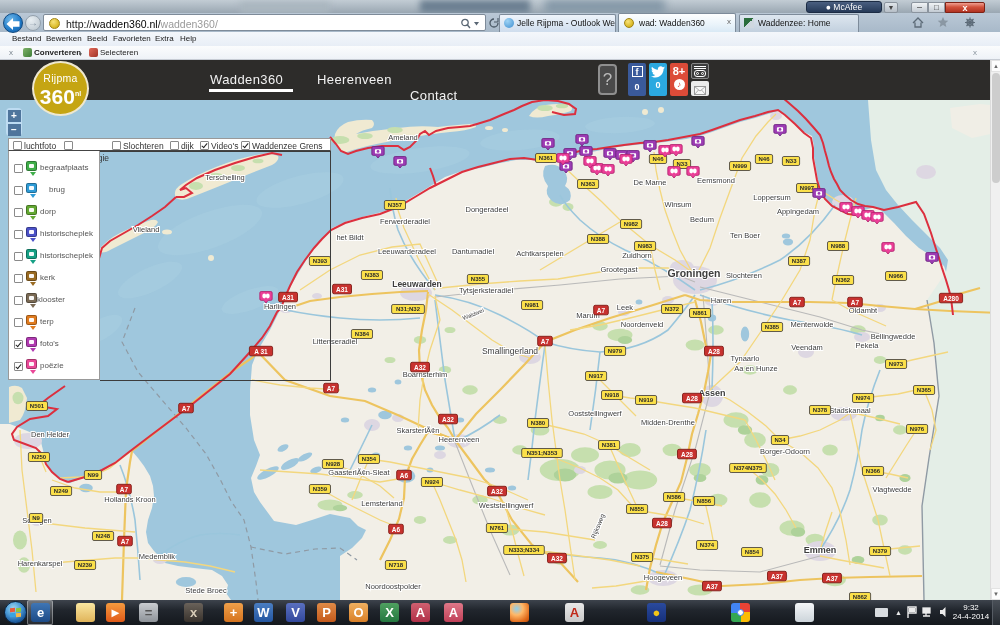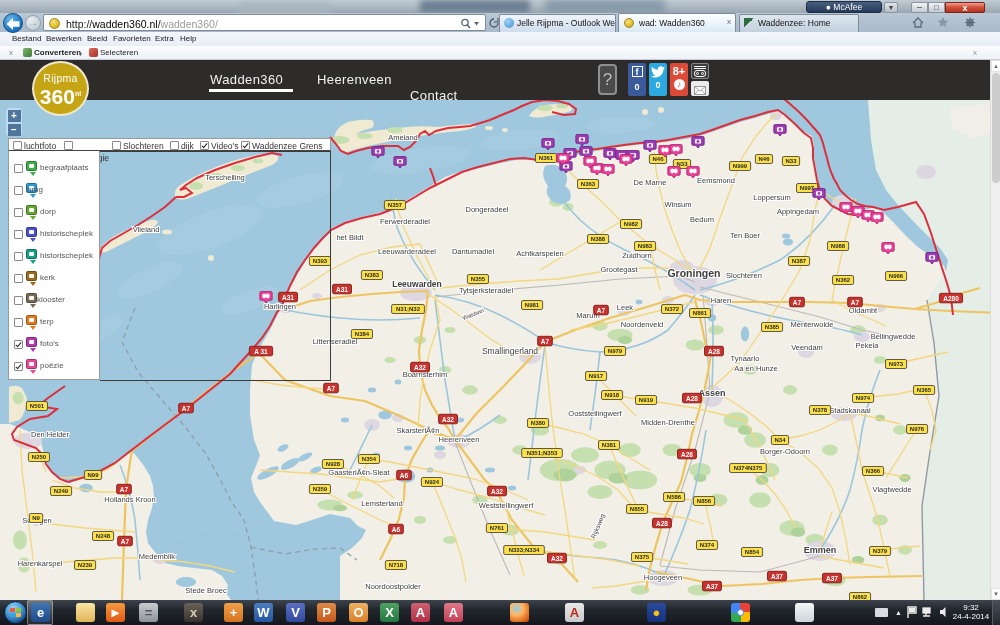--- a/index.html
+++ b/index.html
@@ -980,21 +980,21 @@
 <div id="listpanel" class="abs">
       <span class="cb" style="left:5px;top:13px"></span>
       <span class="abs" style="left:17px;top:10px;width:11px;height:10px;background:#3fae49;border-radius:2px;border:1px solid rgba(0,0,0,.3)"></span>
       <span class="abs" style="left:21px;top:21px;width:0;height:0;border-left:3px solid transparent;border-right:3px solid transparent;border-top:4px solid #3fae49"></span>
       <span class="abs" style="left:20px;top:13px;width:5px;height:4px;background:#fff;border-radius:1px;opacity:.95"></span>
       <span class="abs" style="left:31px;top:12px">begraafplaats</span>
       <span class="cb" style="left:5px;top:35px"></span>
       <span class="abs" style="left:17px;top:32px;width:11px;height:10px;background:#2e9bd6;border-radius:2px;border:1px solid rgba(0,0,0,.3)"></span>
       <span class="abs" style="left:21px;top:43px;width:0;height:0;border-left:3px solid transparent;border-right:3px solid transparent;border-top:4px solid #2e9bd6"></span>
       <span class="abs" style="left:20px;top:35px;width:5px;height:4px;background:#fff;border-radius:1px;opacity:.95"></span>
-      <span class="abs" style="left:18px;top:34px">brug</span>
+      <span class="abs" style="left:40px;top:34px">brug</span>
       <span class="cb" style="left:5px;top:57px"></span>
       <span class="abs" style="left:17px;top:54px;width:11px;height:10px;background:#63a832;border-radius:2px;border:1px solid rgba(0,0,0,.3)"></span>
       <span class="abs" style="left:21px;top:65px;width:0;height:0;border-left:3px solid transparent;border-right:3px solid transparent;border-top:4px solid #63a832"></span>
       <span class="abs" style="left:20px;top:57px;width:5px;height:4px;background:#fff;border-radius:1px;opacity:.95"></span>
       <span class="abs" style="left:31px;top:56px">dorp</span>
       <span class="cb" style="left:5px;top:79px"></span>
       <span class="abs" style="left:17px;top:76px;width:11px;height:10px;background:#4b51c8;border-radius:2px;border:1px solid rgba(0,0,0,.3)"></span>
       <span class="abs" style="left:21px;top:87px;width:0;height:0;border-left:3px solid transparent;border-right:3px solid transparent;border-top:4px solid #4b51c8"></span>
       <span class="abs" style="left:20px;top:79px;width:5px;height:4px;background:#fff;border-radius:1px;opacity:.95"></span>
       <span class="abs" style="left:31px;top:78px">historischeplek</span>

